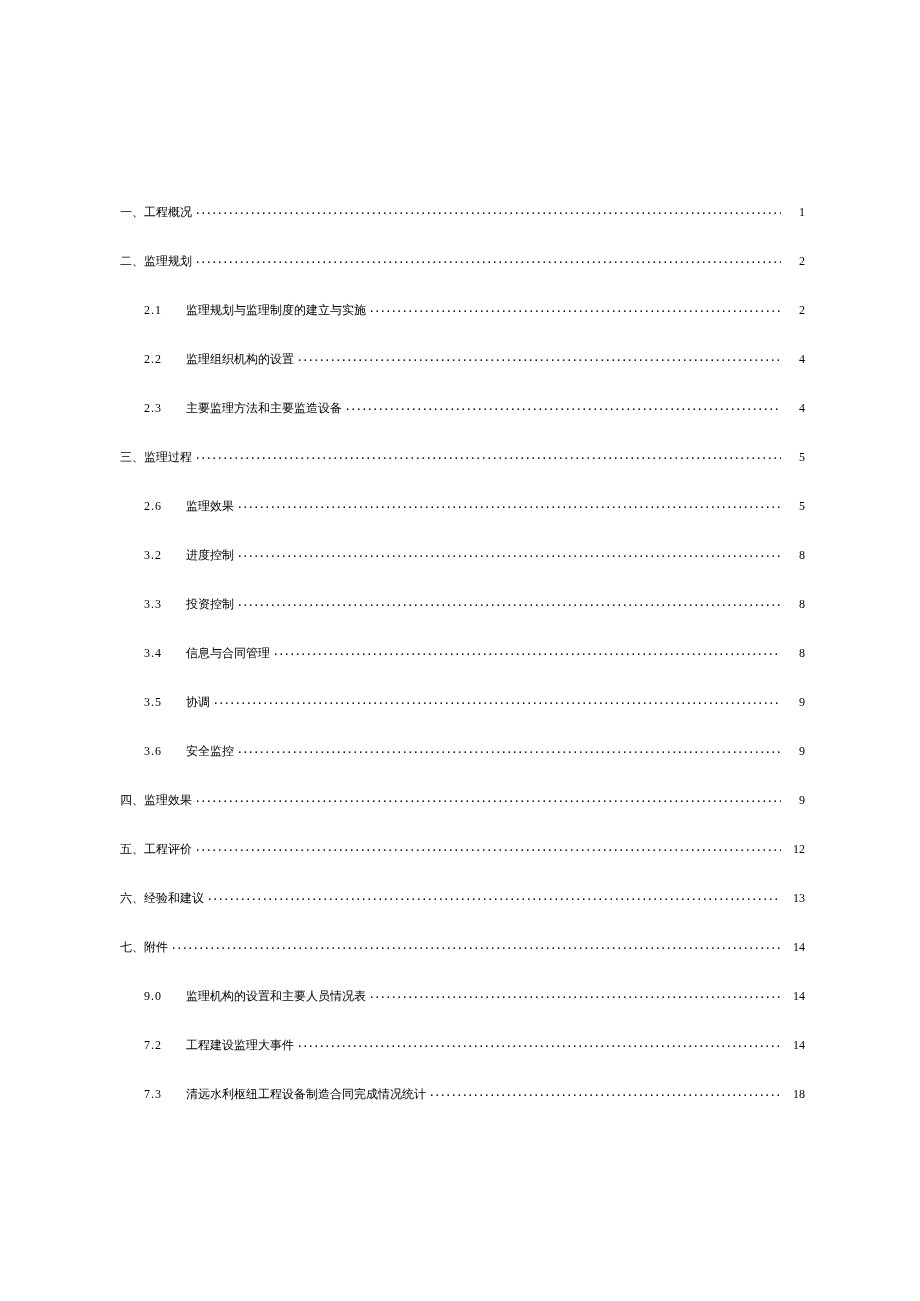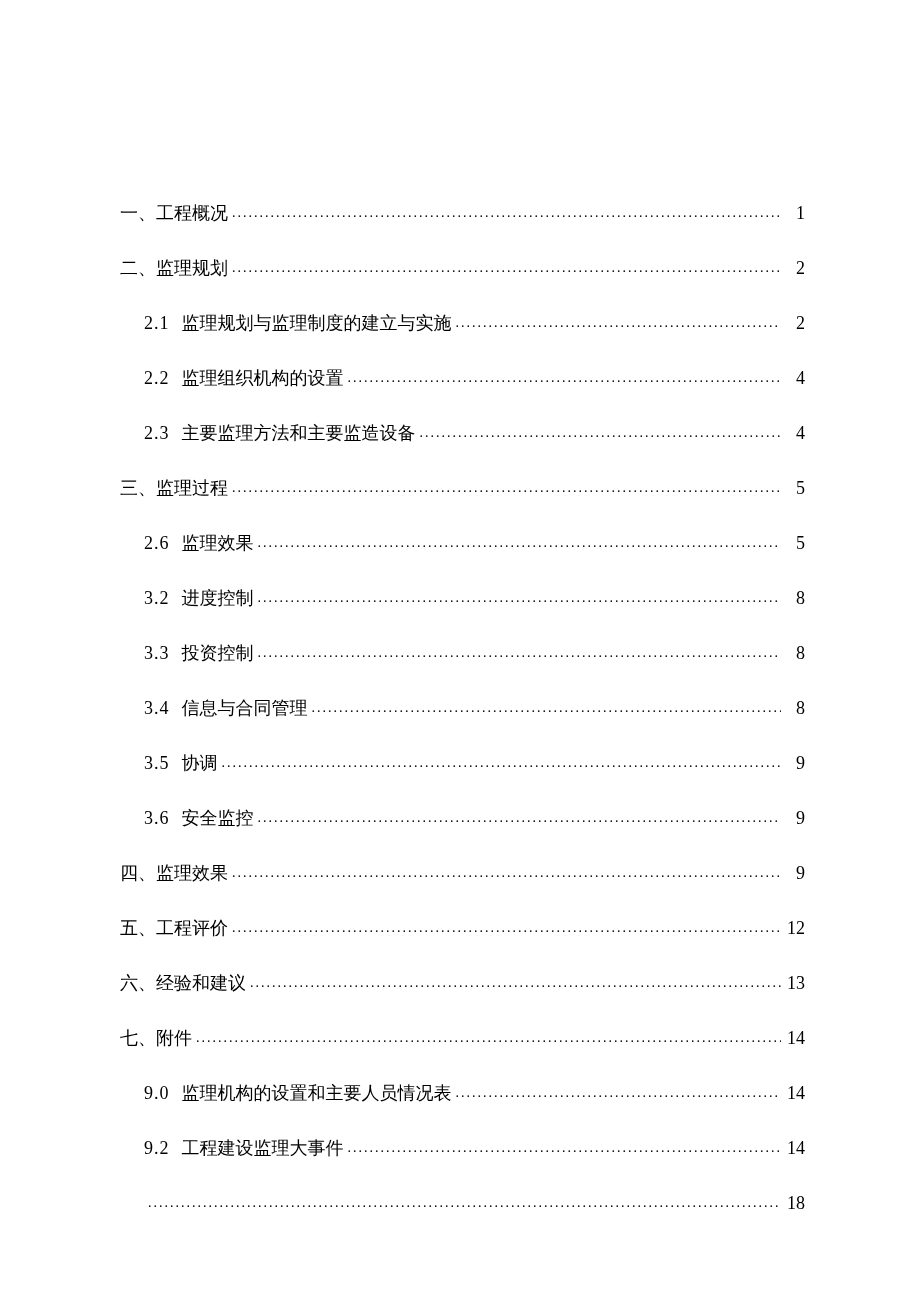--- a/index.html
+++ b/index.html
@@ -10,37 +10,37 @@
     body {
       background: #ffffff;
       width: 920px;
       height: 1301px;
       font-family: "SimSun", "宋体", serif;
       color: #000;
       padding: 200px 115px 0 120px;
     }
     .toc-entry {
       display: flex;
-      align-items: center;
+      align-items: flex-end;
       margin-bottom: 28px;
-      font-size: 18px;
+      font-size: 12px;
       line-height: 1.5;
     }
     .toc-entry.level-1 {
       padding-left: 0;
     }
     .toc-entry.level-2 {
       padding-left: 24px;
     }
     .toc-label {
       white-space: nowrap;
     }
     .toc-number {
       letter-spacing: 1px;
-      margin-right: 12px;
+      margin-right: 24px;
     }
     .toc-dots {
       flex: 1;
       overflow: hidden;
       white-space: nowrap;
       letter-spacing: 2px;
       margin: 0 4px;
       font-size: 14px;
       position: relative;
       top: -1px;
@@ -137,21 +137,22 @@
       <span class="toc-label"><span>七、附件</span></span>
       <span class="toc-dots"></span>
       <span class="toc-page">14</span>
     </div>
     <div class="toc-entry level-2">
       <span class="toc-label"><span class="toc-number">9.0</span><span>监理机构的设置和主要人员情况表</span></span>
       <span class="toc-dots"></span>
       <span class="toc-page">14</span>
     </div>
     <div class="toc-entry level-2">
-      <span class="toc-label"><span class="toc-number">9.2</span><span>工程建设监理大事件</span></span>
+      <span class="toc-label"><span class="toc-number">7.2</span><span>工程建设监理大事件</span></span>
       <span class="toc-dots"></span>
       <span class="toc-page">14</span>
     </div>
     <div class="toc-entry level-2">
+      <span class="toc-label"><span class="toc-number">7.3</span><span>清远水利枢纽工程设备制造合同完成情况统计</span></span>
       <span class="toc-dots"></span>
       <span class="toc-page">18</span>
     </div>
   </div>
 
 </body></html>

